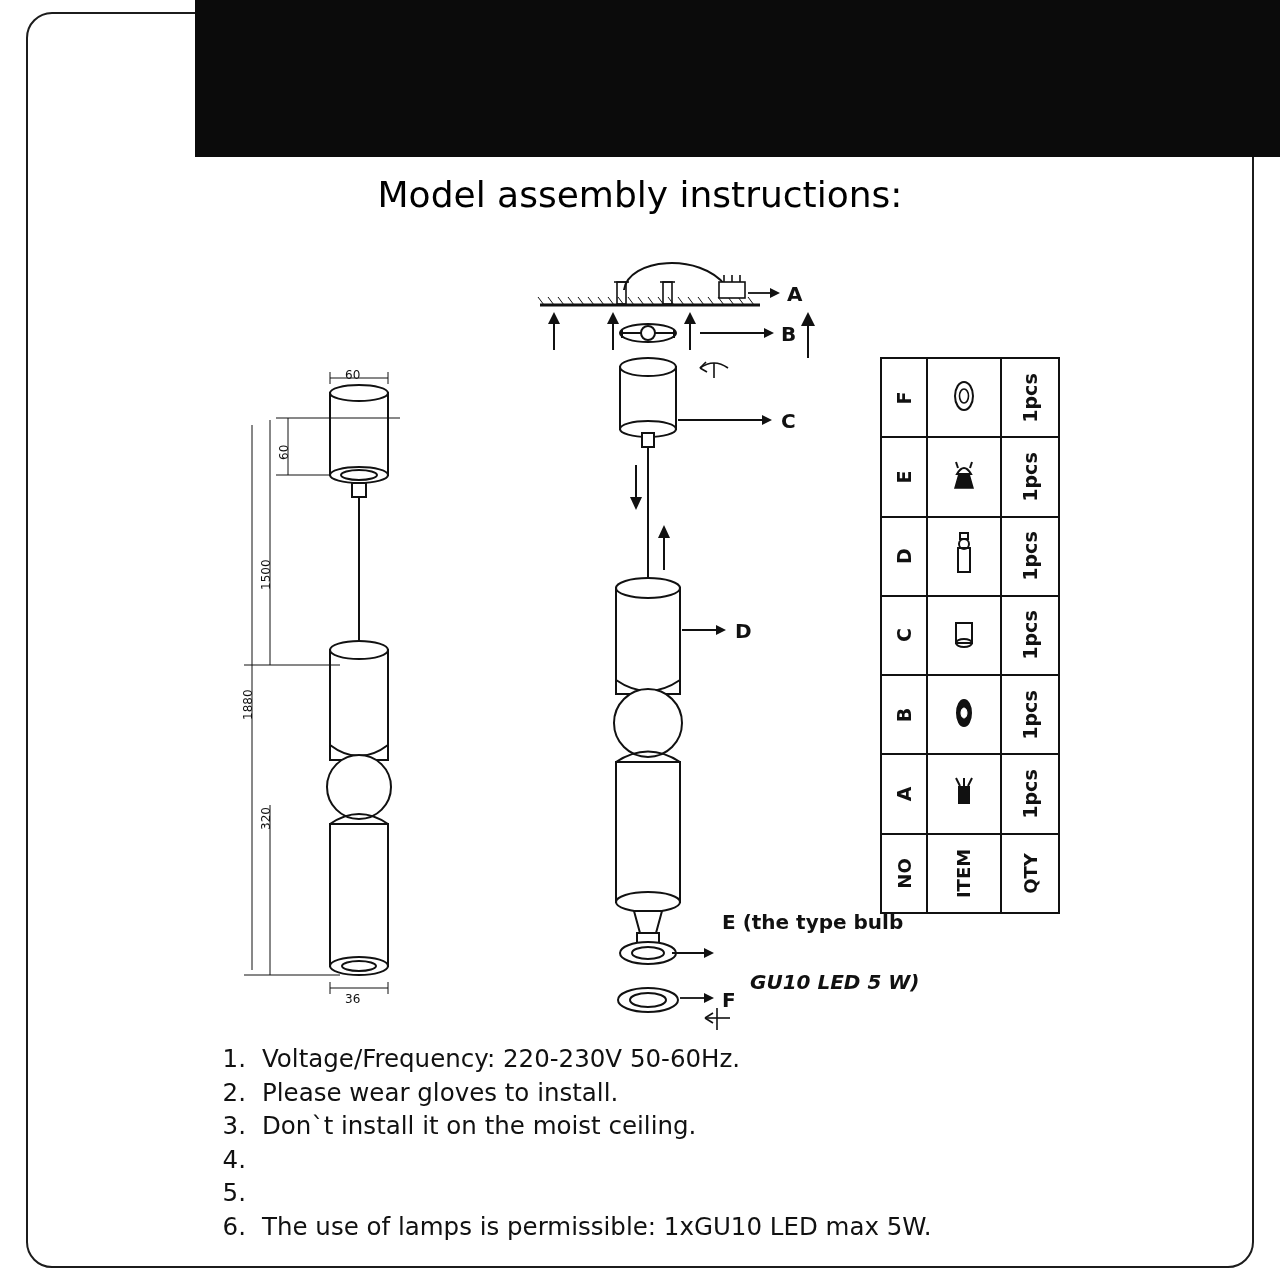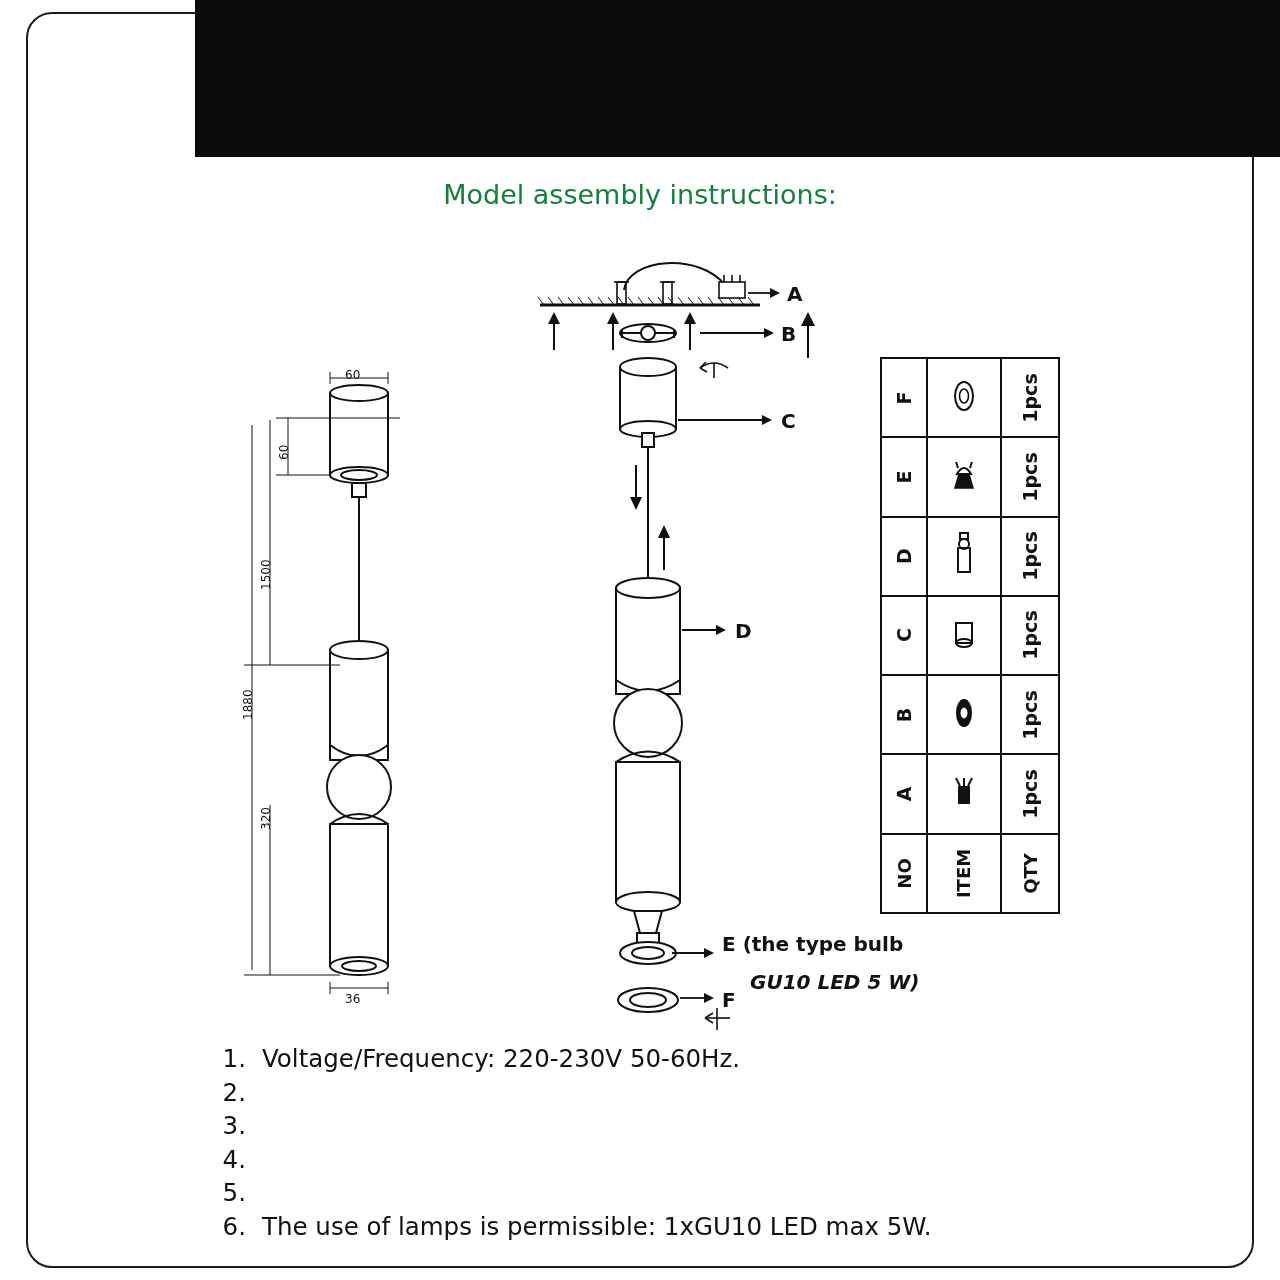--- a/index.html
+++ b/index.html
@@ -73,22 +73,22 @@
 
   
   .title-block {
     position: absolute;
     top: 176px;
     left: 0;
     width: 1280px;
     text-align: center;
   }
   .title-line {
-    font-size: 27px;
-    color: #15803d;
+    font-size: 36px;
+    color: #000000;
     line-height: 38px;
   }
 
   
   .diagram {
     position: absolute;
     left: 0;
     top: 250px;
     width: 1280px;
     height: 800px;
@@ -442,21 +442,21 @@
         <path d="M704 743 l10 5 l-10 5 z" fill="#111" stroke="none"></path>
       </g>
     </g>
   </svg>
 
   
   <div class="label" style="left:787px; top:32px;">A</div>
   <div class="label" style="left:781px; top:72px;">B</div>
   <div class="label" style="left:781px; top:159px;">C</div>
   <div class="label" style="left:735px; top:369px;">D</div>
-  <div class="label" style="left:722px; top:682px;">E (the type bulb</div>
+  <div class="label" style="left:722px; top:660px;">E (the type bulb</div>
   <div class="label" style="left:750px; top:720px;font-style:italic;">GU10  LED 5 W)</div>
   <div class="label" style="left:722px; top:738px;">F</div>
 
   
   <div class="dim-text" style="left:345px; top:118px;">60</div>
   <div class="dim-text rot90" style="left:277px; top:210px;">60</div>
   <div class="dim-text rot90" style="left:259px; top:340px;">1500</div>
   <div class="dim-text rot90" style="left:241px; top:470px;">1880</div>
   <div class="dim-text rot90" style="left:259px; top:580px;">320</div>
   <div class="dim-text" style="left:345px; top:742px;">36</div>
@@ -585,23 +585,25 @@
 
 </div>
 
 <div class="instructions">
   <div class="instr-row">
     <span class="instr-num">1.</span>
     <span>Voltage/Frequency: 220-230V 50-60Hz.</span>
   </div>
   <div class="instr-row">
     <span class="instr-num">2.</span>
+    <span>Please wear gloves to install.</span>
   </div>
   <div class="instr-row">
     <span class="instr-num">3.</span>
+    <span>Don`t install it on the moist ceiling.</span>
   </div>
   <div class="instr-row">
     <span class="instr-num">4.</span>
   </div>
   <div class="instr-row">
     <span class="instr-num">5.</span>
   </div>
   <div class="instr-row">
     <span class="instr-num">6.</span>
     <span>The use of lamps is permissible: 1xGU10 LED max 5W.</span>

